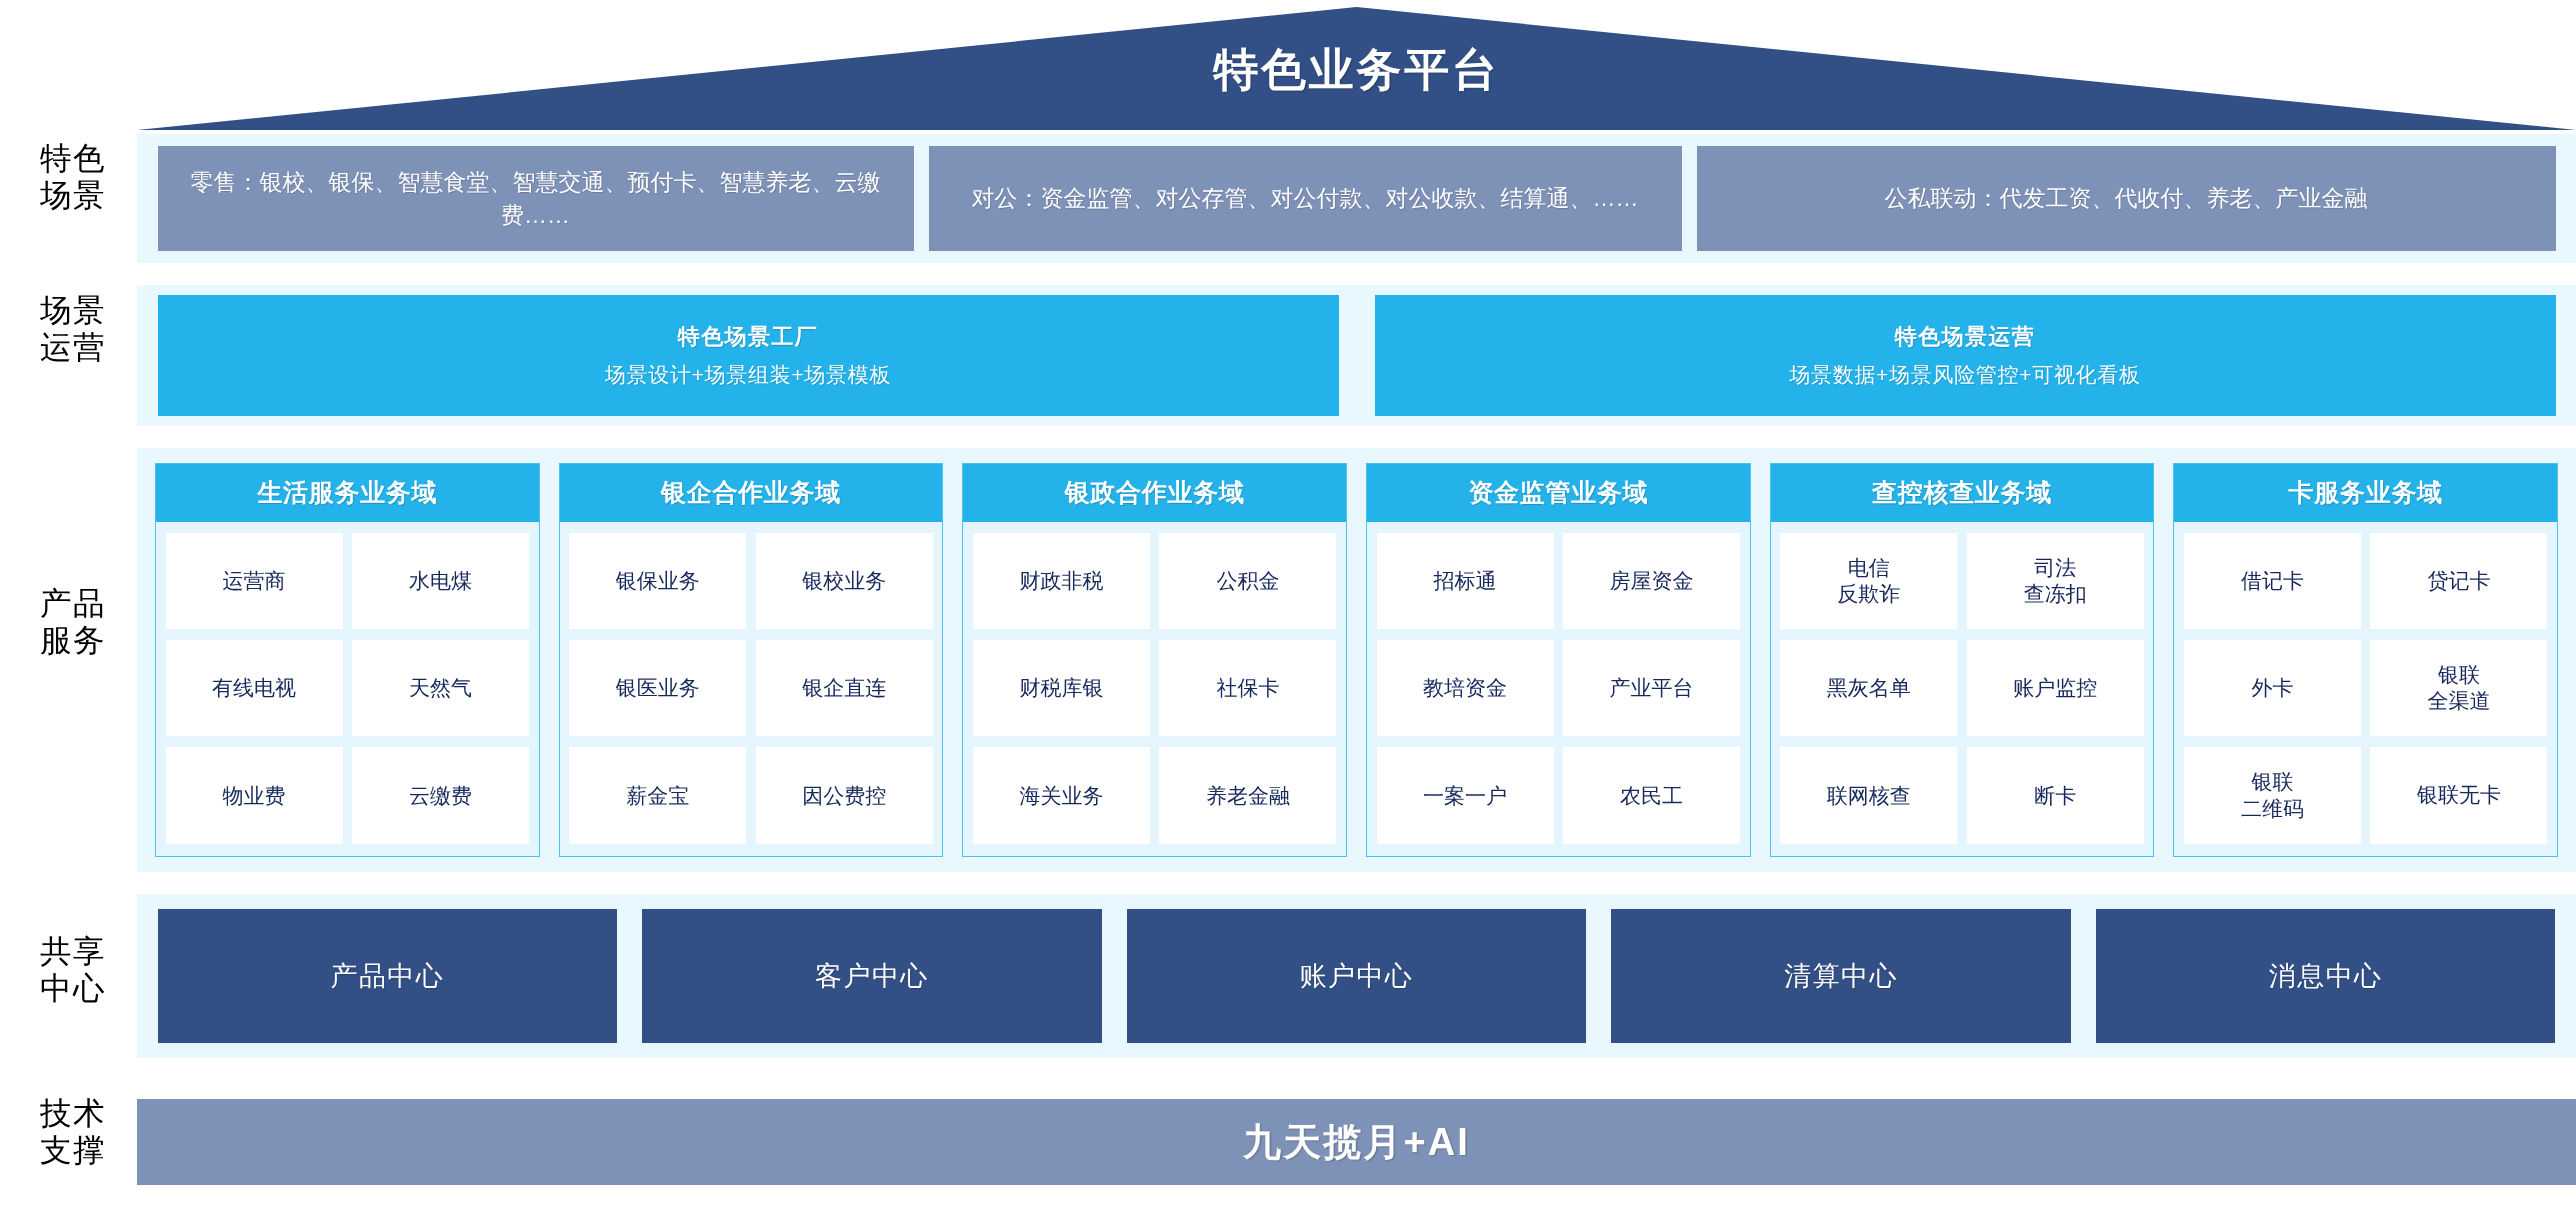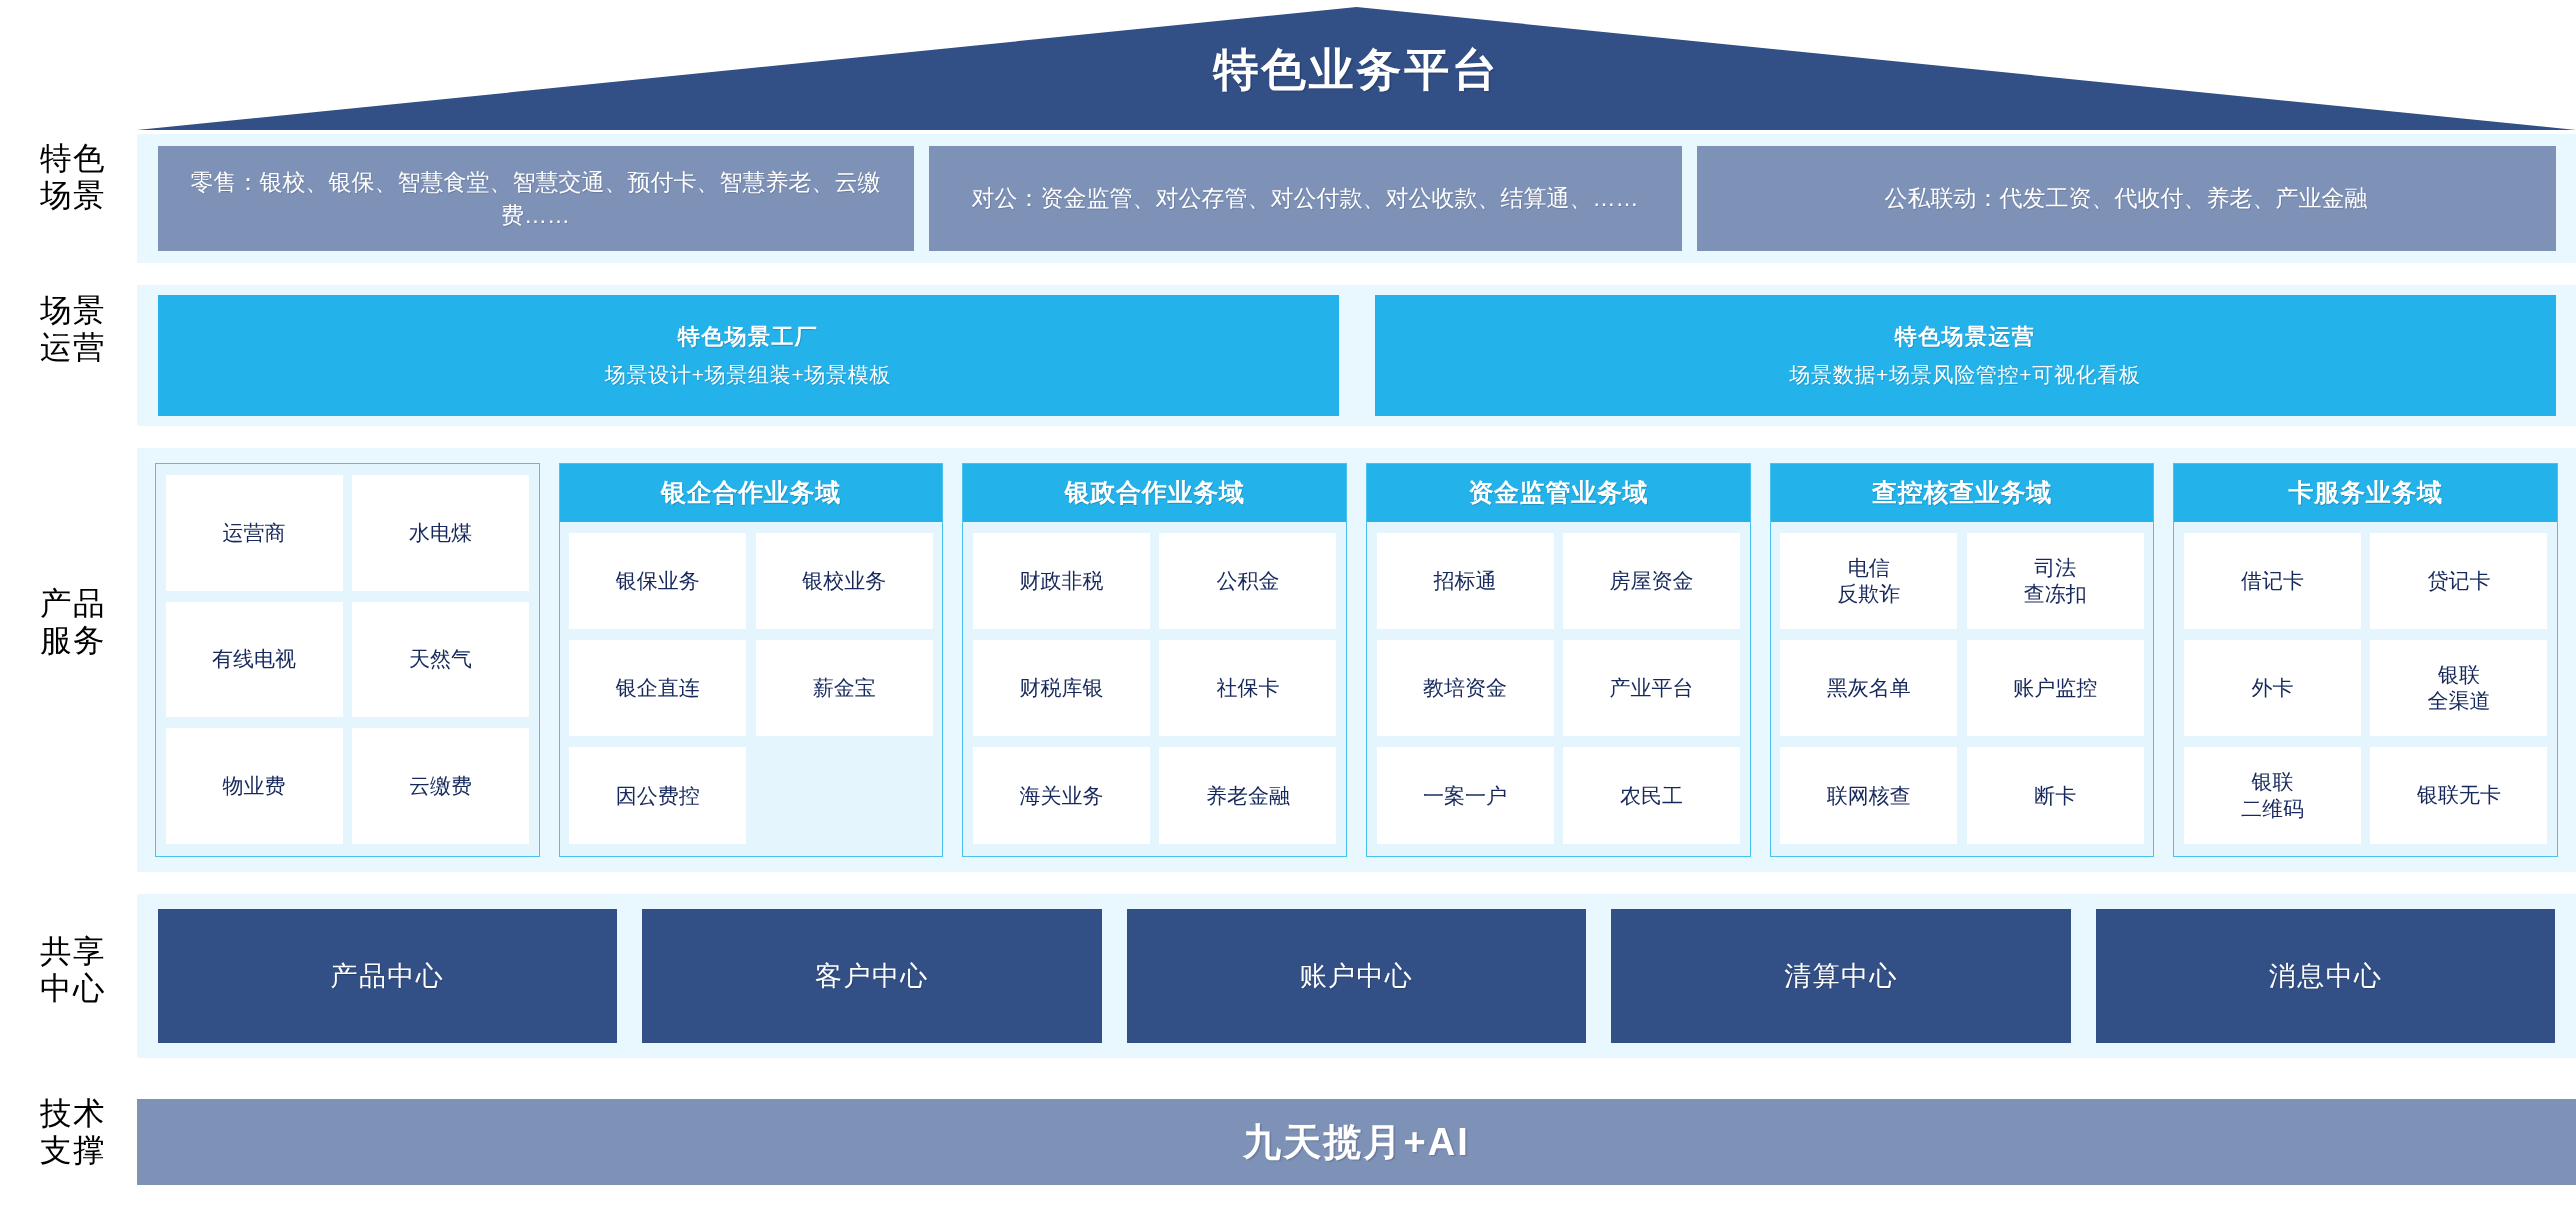--- a/index.html
+++ b/index.html
@@ -151,34 +151,36 @@
         <div class="ops-title">特色场景运营</div>
         <div class="ops-sub">场景数据+场景风险管控+可视化看板</div>
       </div>
     </div>
   </div>
 
   <div class="band" style="top:448px;height:424px;">
     <div class="prod-row" id="prod-row">
 
     <div class="prod-col">
+          <div class="prod-head">生活服务业务域</div>
           <div class="prod-grid">
             <div class="prod-cell">运营商</div>
             <div class="prod-cell">水电煤</div>
             <div class="prod-cell">有线电视</div>
             <div class="prod-cell">天然气</div>
             <div class="prod-cell">物业费</div>
             <div class="prod-cell">云缴费</div>
           </div>
         </div>
         <div class="prod-col">
           <div class="prod-head">银企合作业务域</div>
           <div class="prod-grid">
             <div class="prod-cell">银保业务</div>
             <div class="prod-cell">银校业务</div>
+            <div class="prod-cell">银医业务</div>
             <div class="prod-cell">银企直连</div>
             <div class="prod-cell">薪金宝</div>
             <div class="prod-cell">因公费控</div>
           </div>
         </div>
         <div class="prod-col">
           <div class="prod-head">银政合作业务域</div>
           <div class="prod-grid">
             <div class="prod-cell">财政非税</div>
             <div class="prod-cell">公积金</div>

